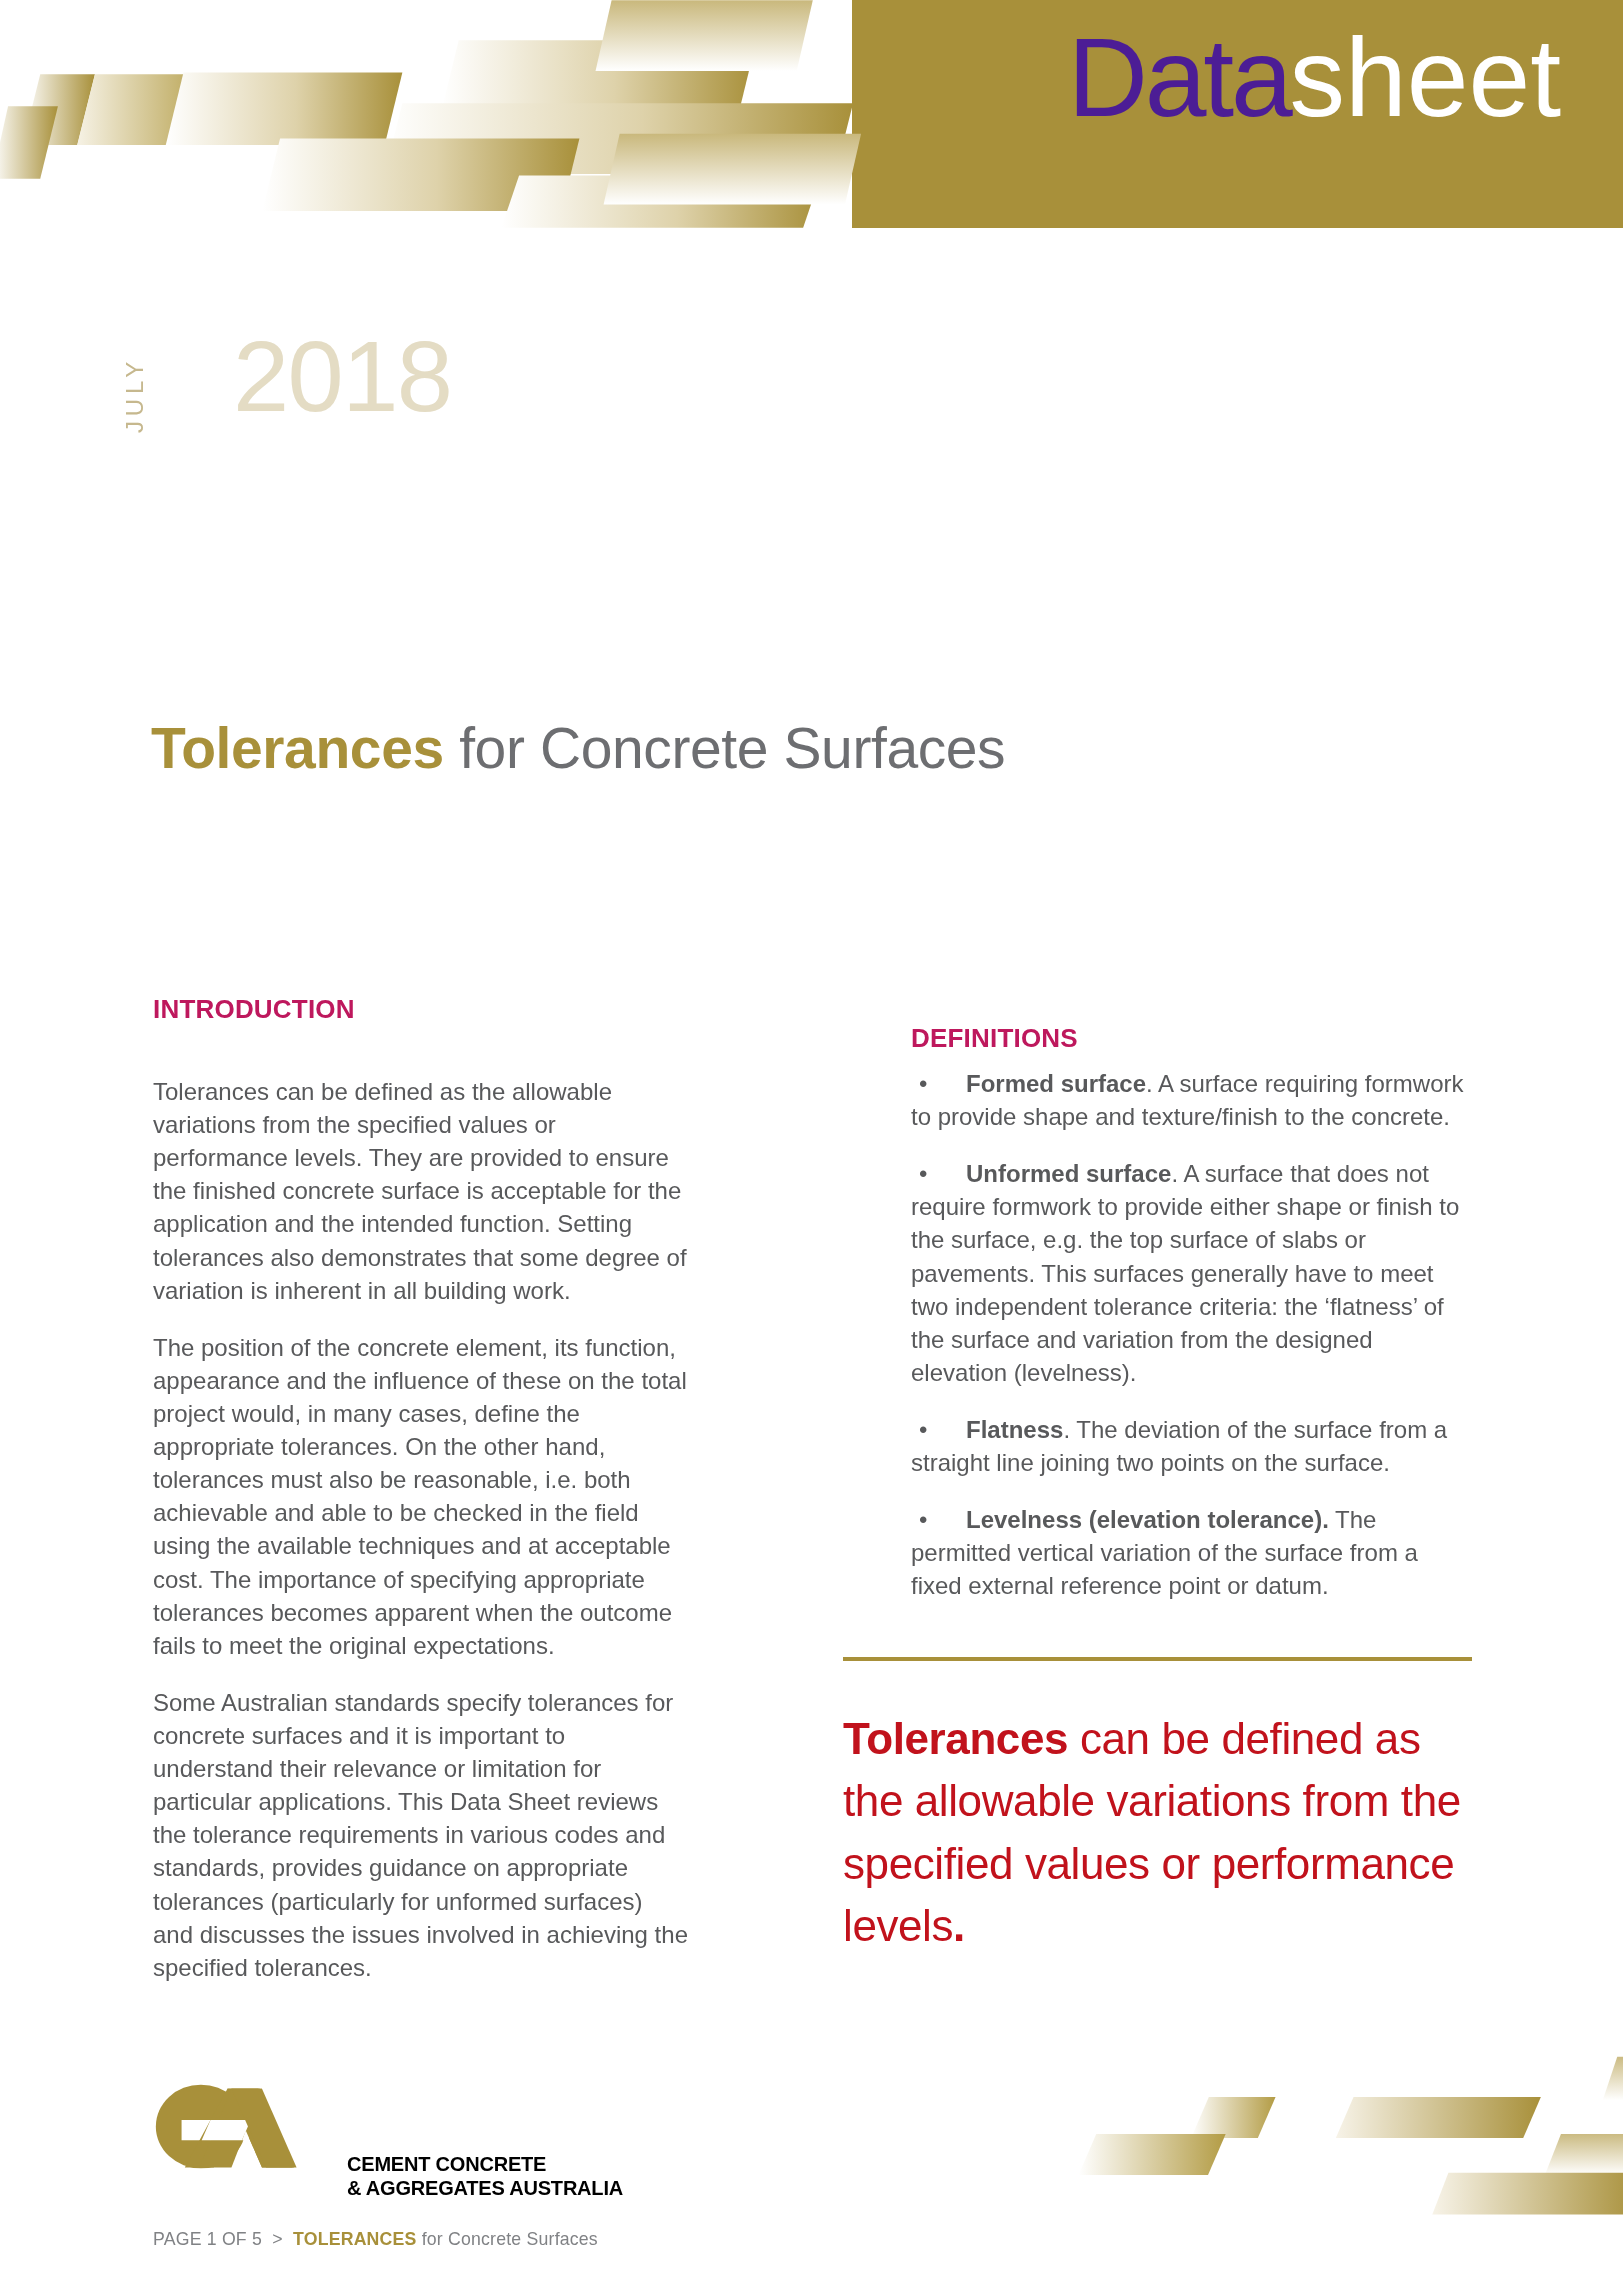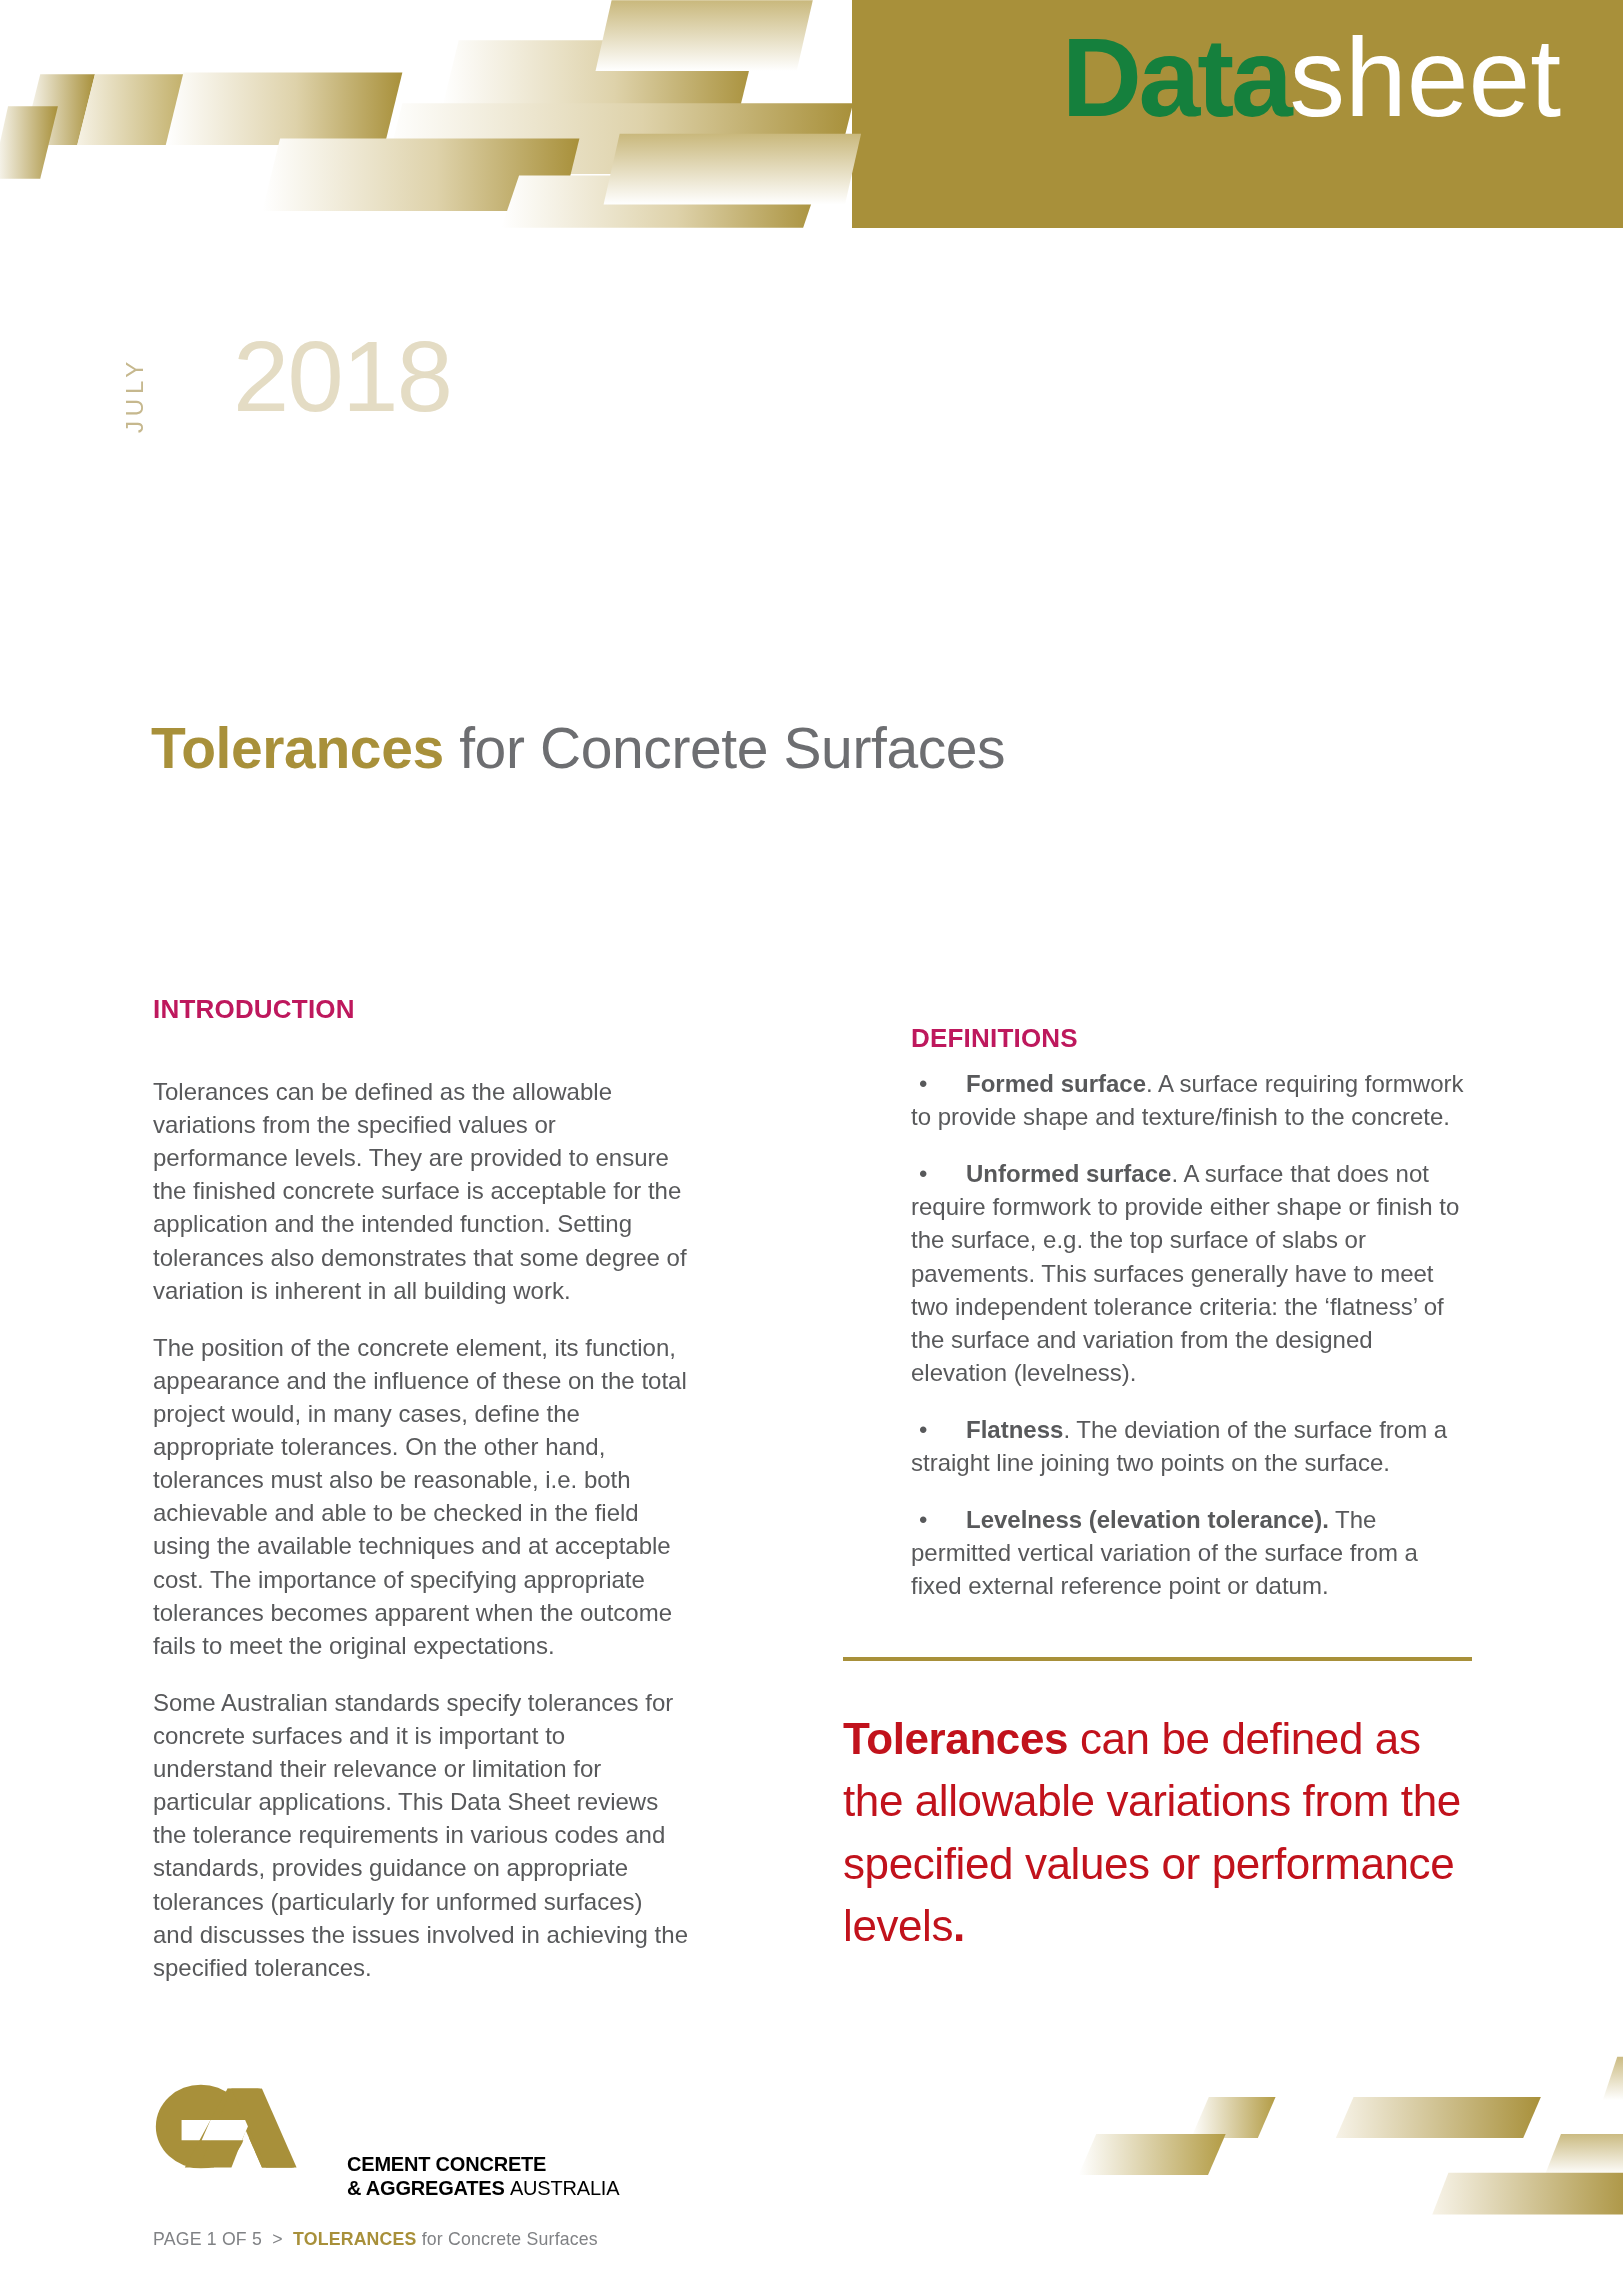--- a/index.html
+++ b/index.html
@@ -37,22 +37,22 @@
   .wordmark {
     position: absolute;
     right: 63px;
     top: 22.5px;
     line-height: 1;
     white-space: nowrap;
     font-size: 111px;
     letter-spacing: -0.8px;
   }
   .wordmark .wm-bold {
-    font-weight: bold;
-    color: #15803d;
+    font-weight: normal;
+    color: #4c1d95;
     letter-spacing: -3.2px;
   }
   .wordmark .wm-light {
     font-weight: 300;
     color: #ffffff;
     letter-spacing: 0px;
   }
 
   
   .date-block {
@@ -206,21 +206,21 @@
     position: absolute;
     left: 196px;
     top: 29px;
     line-height: 1.2;
     font-size: 20px;
     letter-spacing: -0.2px;
     white-space: nowrap;
   }
   .logo-text .lt1 { font-weight: bold; color: #000000; display: block; margin-top: 41px; }
   .logo-text .lt2 { font-weight: bold; color: #000000; display: block; }
-  .logo-text .lt2 .lt-light { font-weight: normal; margin-top: 16px; }
+  .logo-text .lt2 .lt-light { font-weight: bold; margin-top: 16px; }
 
   .footer-line {
     position: absolute;
     left: 153px;
     top: 2229px;
     font-size: 17.7px;
     color: #808285;
     white-space: nowrap;
     letter-spacing: 0.2px;
   }

